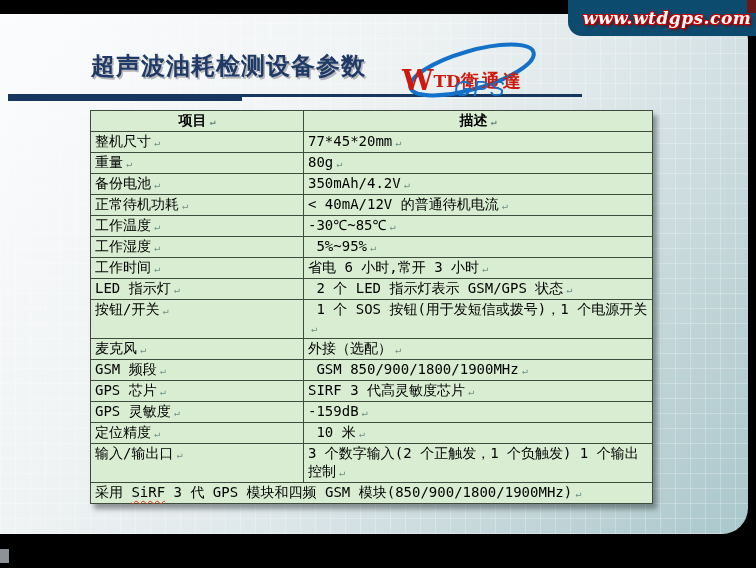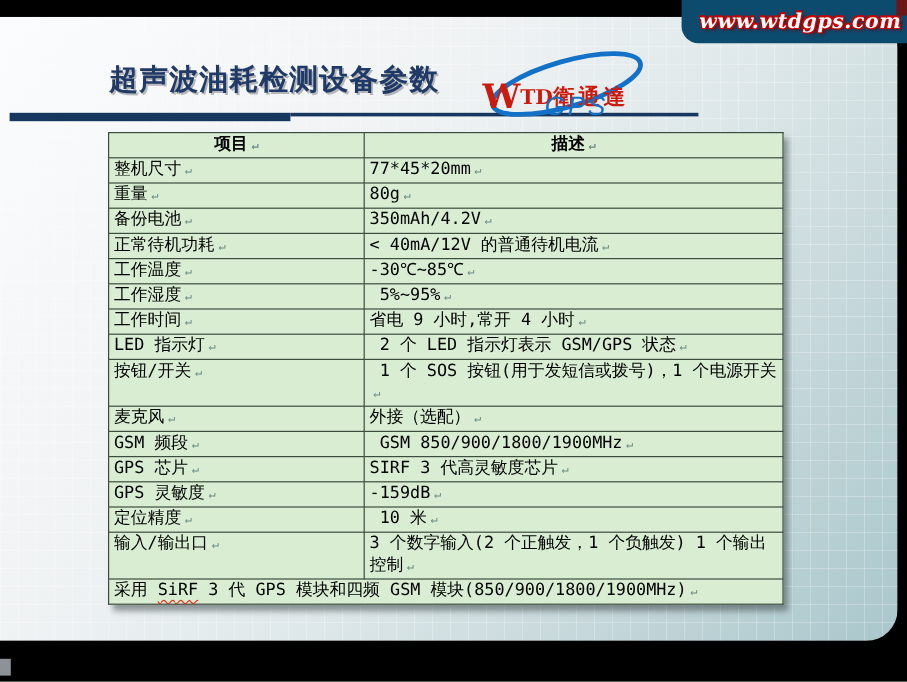--- a/index.html
+++ b/index.html
@@ -122,21 +122,21 @@
     <tr>
       <td><span>工作温度</span><span class="pilcrow">↵</span></td>
       <td><span>-30℃~85℃</span><span class="pilcrow">↵</span></td>
     </tr>
     <tr>
       <td><span>工作湿度</span><span class="pilcrow">↵</span></td>
       <td><span> 5%~95%</span><span class="pilcrow">↵</span></td>
     </tr>
     <tr>
       <td><span>工作时间</span><span class="pilcrow">↵</span></td>
-      <td><span>省电 9 小时,常开 4 小时</span><span class="pilcrow">↵</span></td>
+      <td><span>省电 6 小时,常开 3 小时</span><span class="pilcrow">↵</span></td>
     </tr>
     <tr>
       <td><span>LED 指示灯</span><span class="pilcrow">↵</span></td>
       <td><span> 2 个 LED 指示灯表示 GSM/GPS 状态</span><span class="pilcrow">↵</span></td>
     </tr>
     <tr>
       <td><span>按钮/开关</span><span class="pilcrow">↵</span></td>
       <td><span> 1 个 SOS 按钮(用于发短信或拨号)，1 个电源开关</span><span class="pilcrow">↵</span></td>
     </tr>
     <tr>

